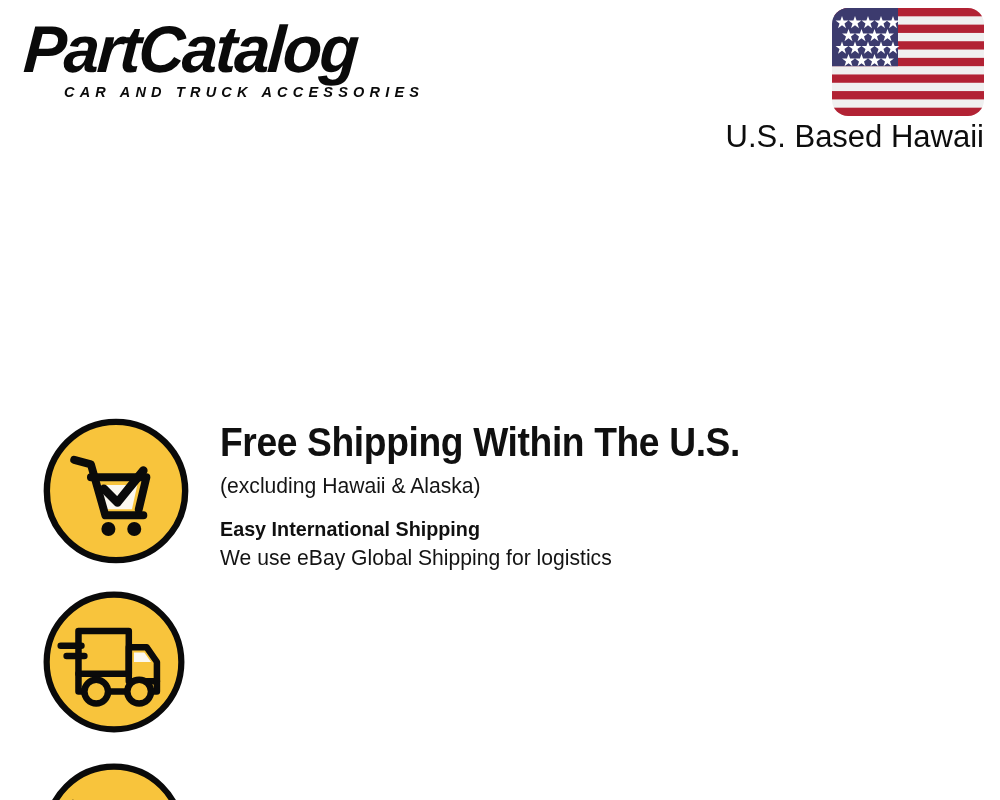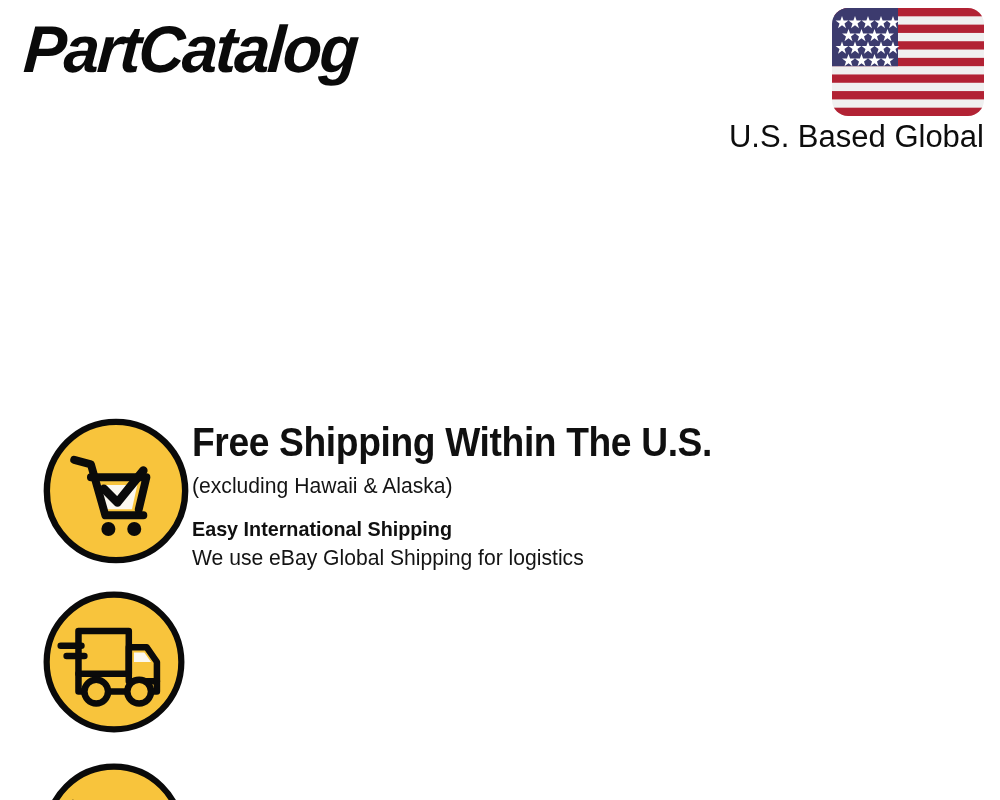--- a/index.html
+++ b/index.html
@@ -96,20 +96,21 @@
     flex: 0 0 152px;
   }
   #feature-row-1 .feature-icon,
   #feature-row-2 .feature-icon {
     width: 148px;
     height: 148px;
     flex: 0 0 148px;
   }
 
   .feature-text {
+    margin-left: 28px;
     padding-top: 0px;
   }
   #feature-row-0 .feature-text { padding-top: 6px; }
   #feature-row-1 .feature-text,
   #feature-row-2 .feature-text { padding-top: 0; }
 
   .feature-heading {
     font-family: "Liberation Sans", sans-serif;
     font-weight: bold;
     font-size: 40px;
@@ -146,20 +147,21 @@
     margin-top: 2px;
   }
 </style>
 </head>
 <body>
 
 <div id="header">
 
   <div id="brand-logo">
     <div id="brand-wordmark">PartCatalog</div>
+    <div id="brand-tagline">CAR AND TRUCK ACCESSORIES</div>
   </div>
 
   <div id="seller-badge">
     <svg id="us-flag" width="152" height="108" viewBox="0 0 152 108">
       <defs>
         <clipPath id="flagClip">
           <rect x="0" y="0" width="152" height="108" rx="16" ry="16"></rect>
         </clipPath>
       </defs>
       <g clip-path="url(#flagClip)">
@@ -194,21 +196,21 @@
           <polygon points="49,33.5 50.6,38.1 55.4,38.1 51.5,41 53,45.7 49,42.8 45,45.7 46.5,41 42.6,38.1 47.4,38.1"></polygon>
           <polygon points="61,33.5 62.6,38.1 67.4,38.1 63.5,41 65,45.7 61,42.8 57,45.7 58.5,41 54.6,38.1 59.4,38.1"></polygon>
 
           <polygon points="16.5,46 18.1,50.6 22.9,50.6 19,53.5 20.5,58.2 16.5,55.3 12.5,58.2 14,53.5 10.1,50.6 14.9,50.6"></polygon>
           <polygon points="29.5,46 31.1,50.6 35.9,50.6 32,53.5 33.5,58.2 29.5,55.3 25.5,58.2 27,53.5 23.1,50.6 27.9,50.6"></polygon>
           <polygon points="42.5,46 44.1,50.6 48.9,50.6 45,53.5 46.5,58.2 42.5,55.3 38.5,58.2 40,53.5 36.1,50.6 40.9,50.6"></polygon>
           <polygon points="55.5,46 57.1,50.6 61.9,50.6 58,53.5 59.5,58.2 55.5,55.3 51.5,58.2 53,53.5 49.1,50.6 53.9,50.6"></polygon>
         </g>
       </g>
     </svg>
-    <div id="seller-label">U.S. Based Global</div>
+    <div id="seller-label">U.S. Based Hawaii</div>
   </div>
 </div>
 
 <div id="features">
 
   <div class="feature-row" id="feature-row-0">
     <svg class="feature-icon" viewBox="0 0 100 100">
       <circle cx="50" cy="50" r="45.5" fill="#F8C43C" stroke="#0a0a0a" stroke-width="4.2"></circle>
       <path d="M36 46 L64 46 L60.5 62 L40.5 62 Z" fill="#FBF8F0"></path>
       <path d="M22.5 29.5 L33.5 32.5 L43 66 L68 66" fill="none" stroke="#0a0a0a" stroke-width="5.2" stroke-linecap="round" stroke-linejoin="round"></path>

